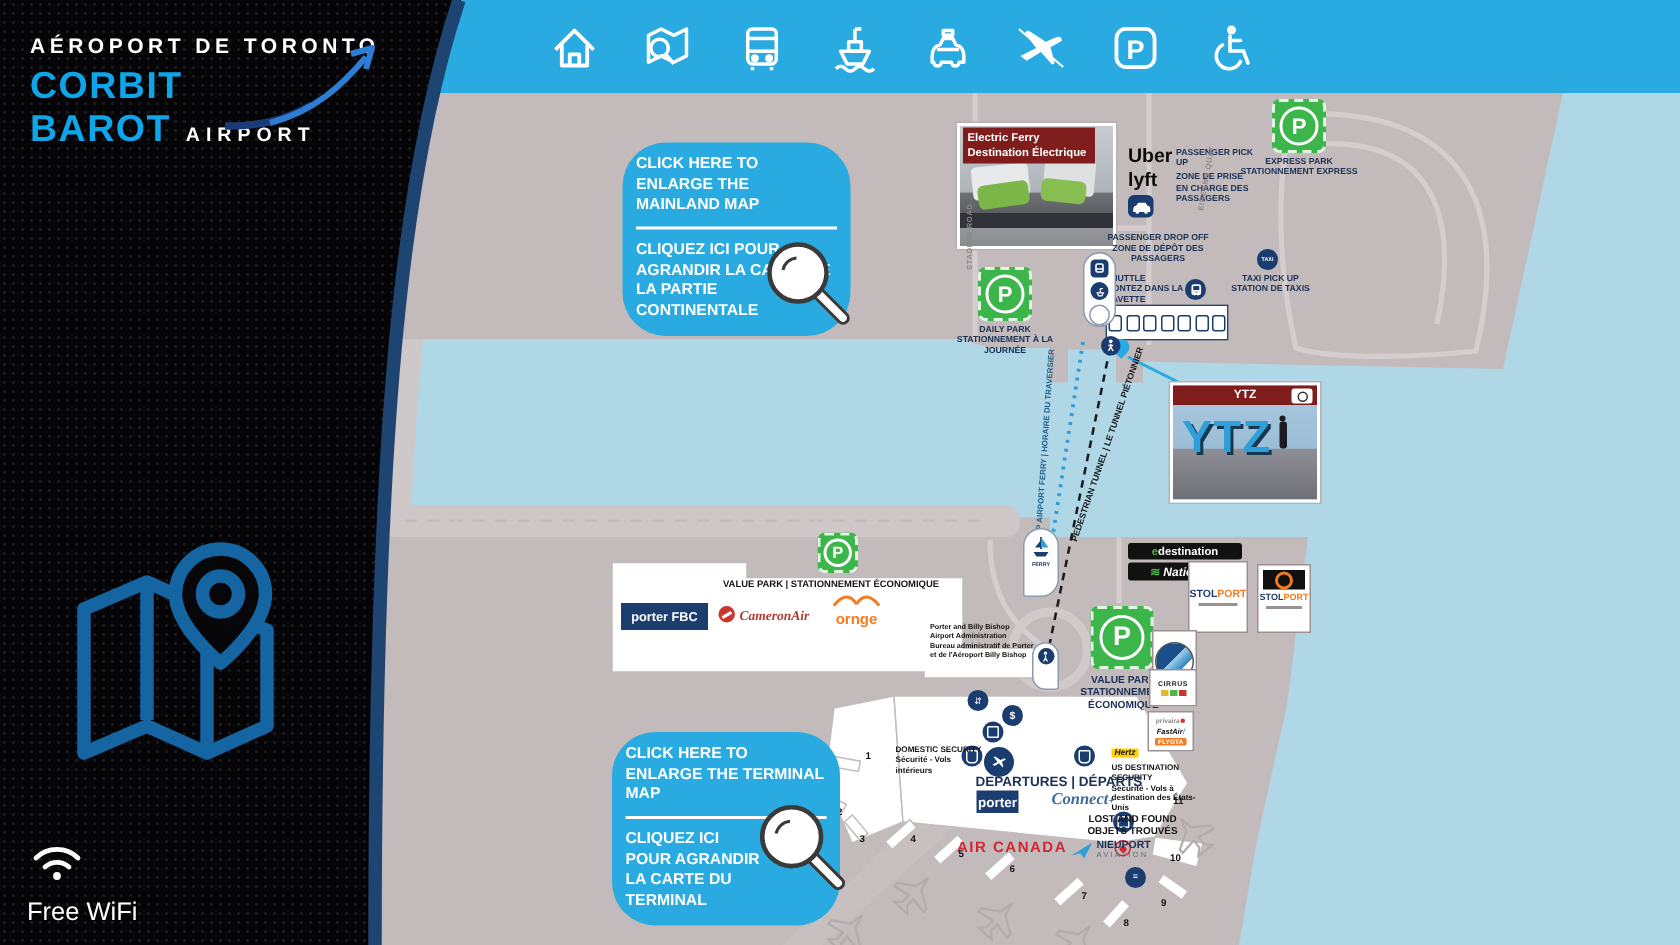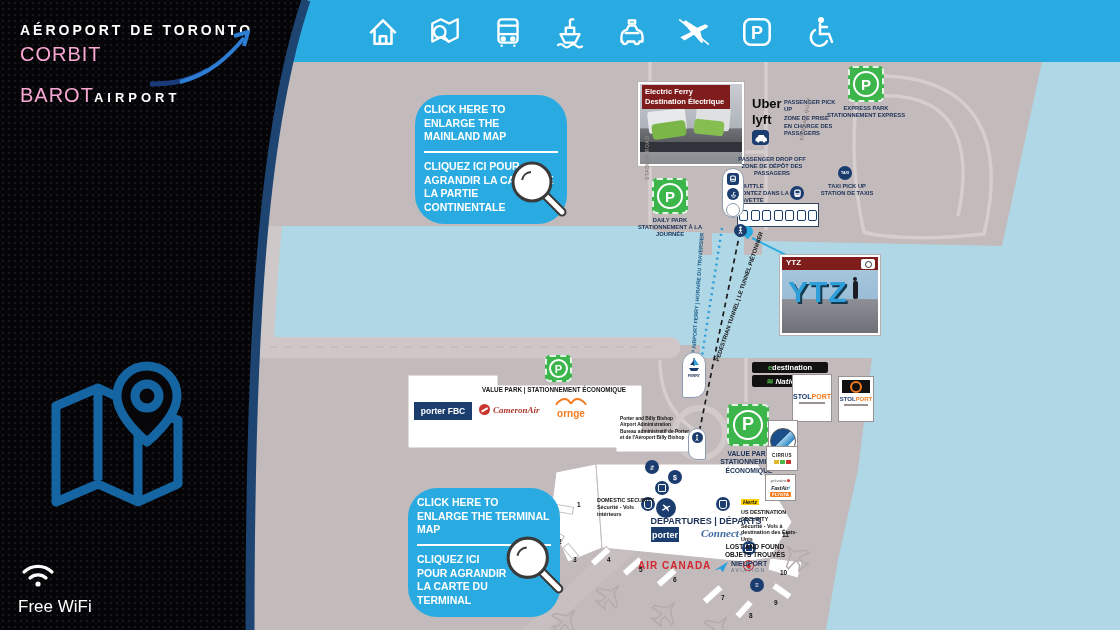--- a/index.html
+++ b/index.html
@@ -7,33 +7,33 @@
          font-family:"Liberation Sans", sans-serif;
          background:#050507;}
   .dots{position:absolute;inset:0;
         background-image:radial-gradient(circle,#17171d 1px,transparent 1.3px);
         background-size:6px 6px;}
   svg.base{position:absolute;left:0;top:0;z-index:2;}
   .ov{position:absolute;z-index:3;}
   .abs{position:absolute;}
   
   .brand-top{font-size:14px;font-weight:bold;color:#fff;letter-spacing:3px;}
-  .brand-main{font-size:20px;font-weight:400;color:#f9a8d4;letter-spacing:1px;line-height:1.05;}
+  .brand-main{font-size:25px;font-weight:700;color:#0ea5e9;letter-spacing:1px;line-height:1.05;}
   .brand-sub{font-size:13px;font-weight:bold;color:#fff;letter-spacing:4px;}
   .wifi-label{font-size:17px;color:#fff;}
   
   .toolbar{position:absolute;left:362px;top:7px;width:478px;height:50px;display:flex;
            justify-content:space-between;align-items:center;z-index:4;}
   .tool{width:42px;height:44px;display:flex;align-items:center;justify-content:center;cursor:pointer;}
   
   .bluebox{background:#29ABE2;color:#fff;font-weight:bold;font-size:10.5px;line-height:1.3;
            padding:8px 9px 10px 9px;box-sizing:border-box;border-radius:29px;}
   .bluebox .divider{height:2px;background:#fff;margin:7px 0 7px 0;}
   
-  .photo{border:2px solid #fff;box-sizing:border-box;box-shadow:0 0 0 1px #b9b1b1;}
+  .photo{border:2px solid #fff;box-sizing:border-box;box-shadow:0 0 0 1px #b9b1b1;text-align:center;}
   .photo-band{position:absolute;background:#7f1d1d;color:#fff;font-weight:bold;}
   
   .ppark{background:#3CB54A;border:2px dashed rgba(255,255,255,.85);border-radius:5px;
          display:flex;align-items:center;justify-content:center;box-sizing:border-box;}
   .pring{border:2px solid #fff;border-radius:50%;width:68%;height:68%;
          display:flex;align-items:center;justify-content:center;}
   .pring span{color:#fff;font-weight:800;}
   
   .lbl{color:#1B3056;font-weight:800;text-transform:uppercase;line-height:1.25;}
   .lbl-blk{color:#141414;font-weight:800;line-height:1.25;}
@@ -183,21 +183,21 @@
           <path d="M18,10 V20 H27 L30,28"></path>
           <path d="M18,13 h7"></path>
           <path d="M13,16 a8.5,8.5 0 1 0 12,11"></path>
         </svg>
     </div>
   </div>
 
   <div class="ov" style="left:20px;top:22px;">
     <div class="brand-top">AÉROPORT DE TORONTO</div>
     <div class="brand-main" style="margin-top:6px;">CORBIT</div>
-    <div style="display:flex;align-items:baseline;gap:0;margin-top:20px;">
+    <div style="display:flex;align-items:baseline;gap:10px;margin-top:3px;">
       <span class="brand-main">BAROT</span>
       <span class="brand-sub">AIRPORT</span>
     </div>
   </div>
   <svg class="ov" style="left:150px;top:22px;" width="110" height="80" viewBox="0 0 110 80">
     <path d="M0,62 C25,62 40,58 58,48" stroke="#1b3a7a" stroke-width="5" fill="none"></path>
     <path d="M30,60 C60,52 78,35 94,16" stroke="#2D7DD2" stroke-width="4" fill="none"></path>
     <path d="M84,14 L98,10 L94,24" stroke="#2D7DD2" stroke-width="4" fill="none" stroke-linejoin="round"></path>
   </svg>
 

